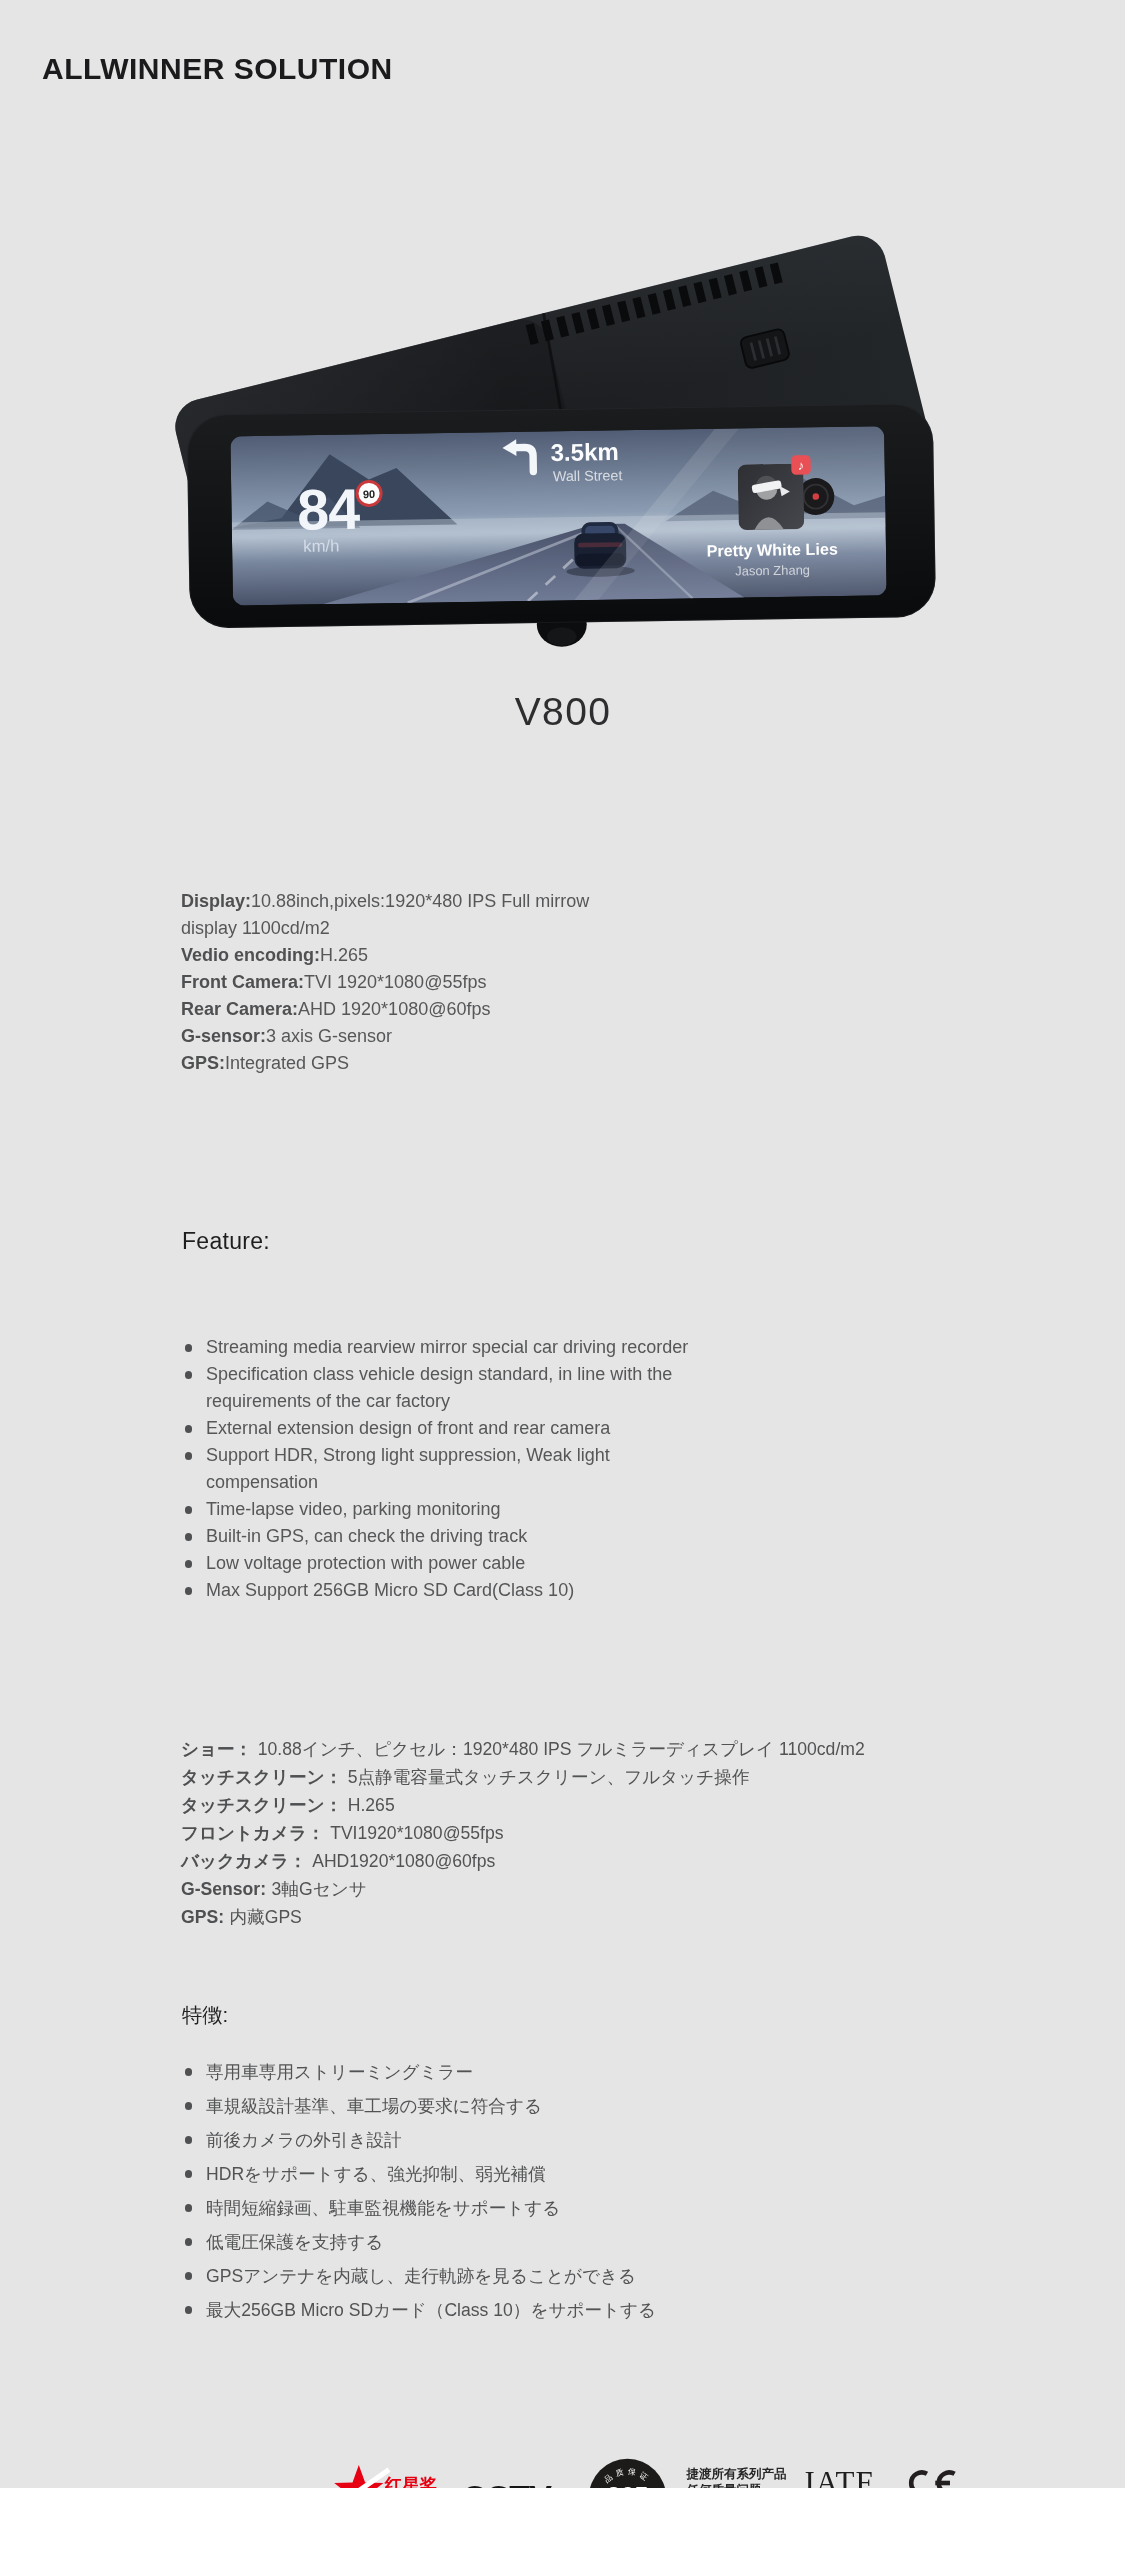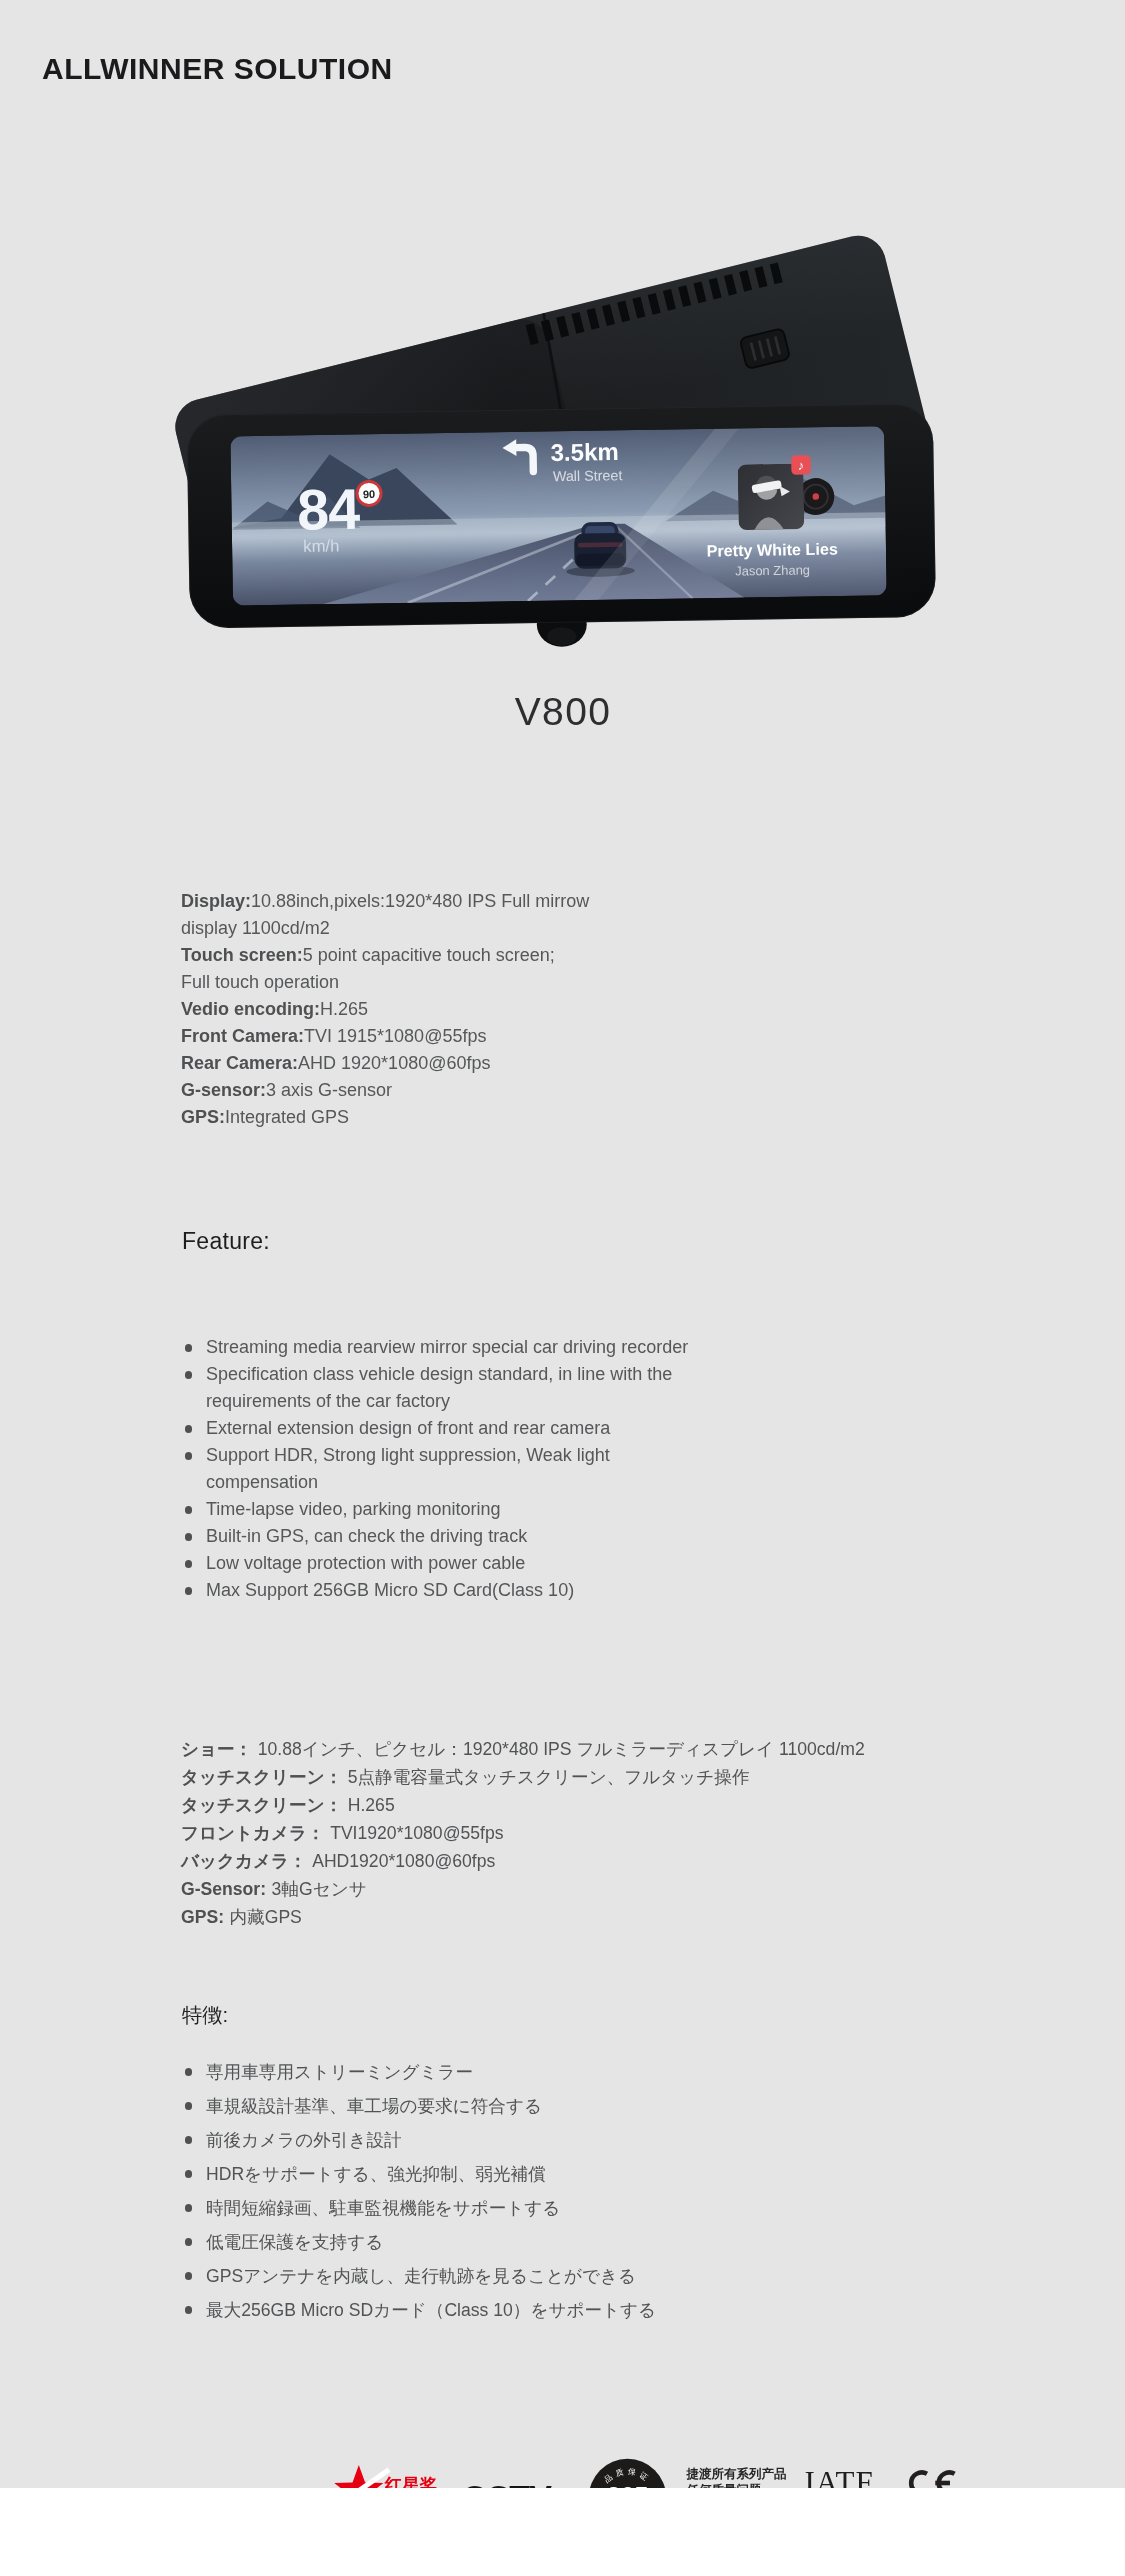--- a/index.html
+++ b/index.html
@@ -164,24 +164,22 @@
         <polygon points="675,251 701,251 546,434 520,434" fill="#ffffff" opacity="0.07"></polygon>
       </g>
     </g>
   </svg>
 
   <div class="model">V800</div>
 
   <div class="specs">
     <div class="spec-line"><b>Display:</b><span>10.88inch,pixels:1920*480 IPS Full mirrow
 display 1100cd/m2</span></div>
-    <div class="spec-line"><b>Touch screen:</b><span>5 point capacitive touch screen;
-Full touch operation</span></div>
     <div class="spec-line"><b>Vedio encoding:</b><span>H.265</span></div>
-    <div class="spec-line"><b>Front Camera:</b><span>TVI 1915*1080@55fps</span></div>
+    <div class="spec-line"><b>Front Camera:</b><span>TVI 1920*1080@55fps</span></div>
     <div class="spec-line"><b>Rear Camera:</b><span>AHD 1920*1080@60fps</span></div>
     <div class="spec-line"><b>G-sensor:</b><span>3 axis G-sensor</span></div>
     <div class="spec-line"><b>GPS:</b><span>Integrated GPS</span></div>
   </div>
 
   <div class="feature-h">Feature:</div>
   <ul class="bullets">
     <li><span>Streaming media rearview mirror special car driving recorder</span></li>
     <li><span>Specification class vehicle design standard, in line with the
 requirements of the car factory</span></li>

